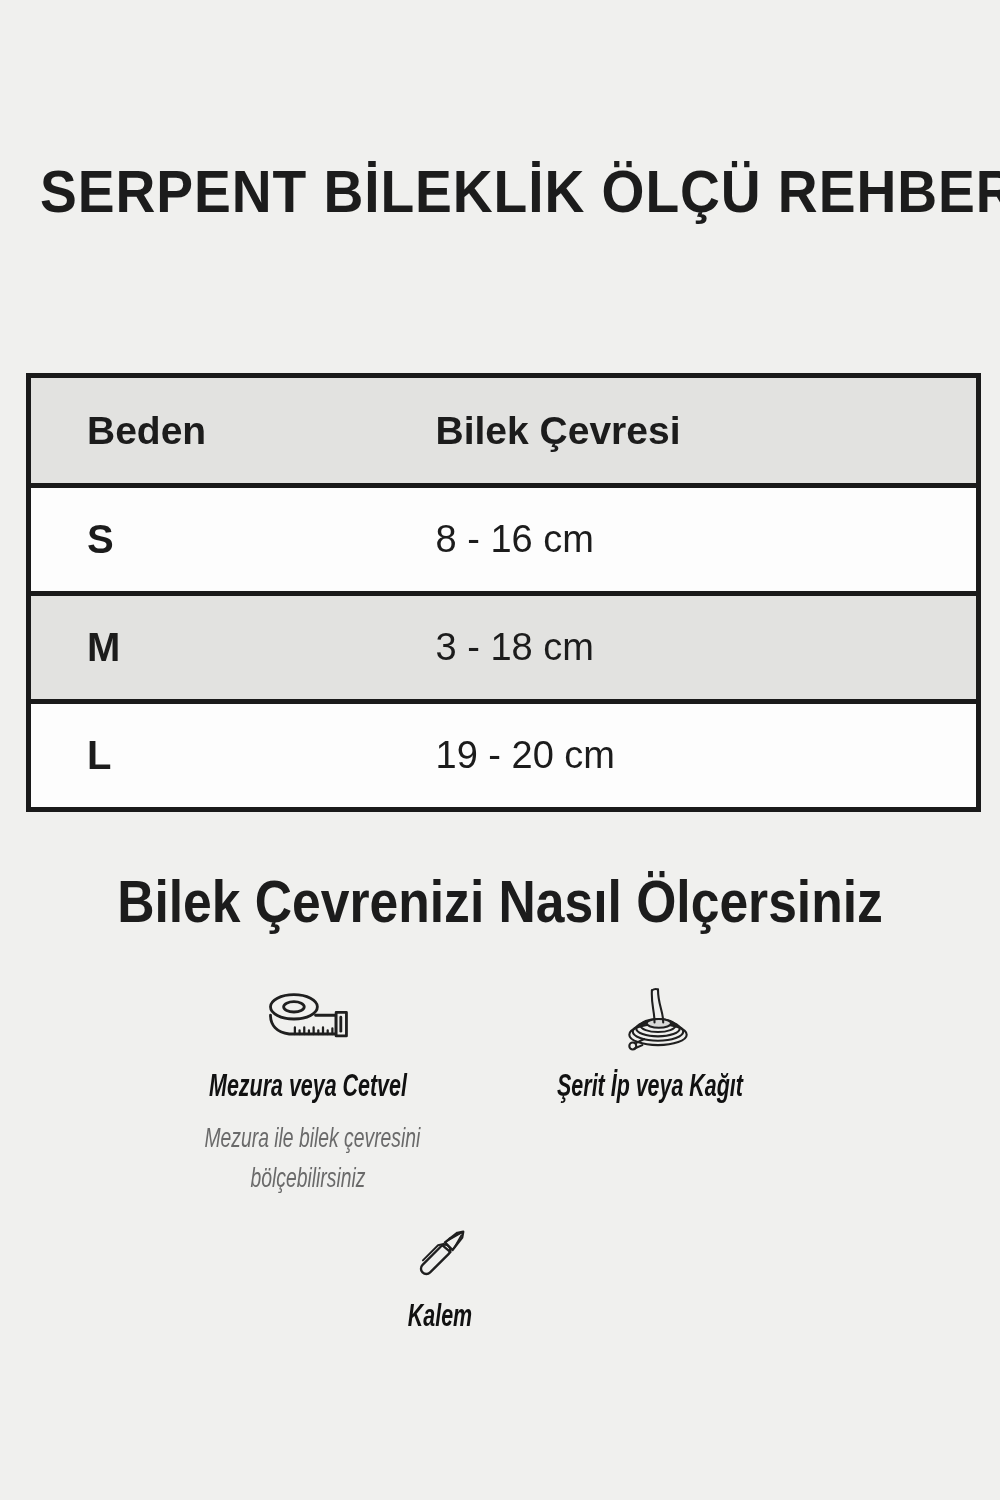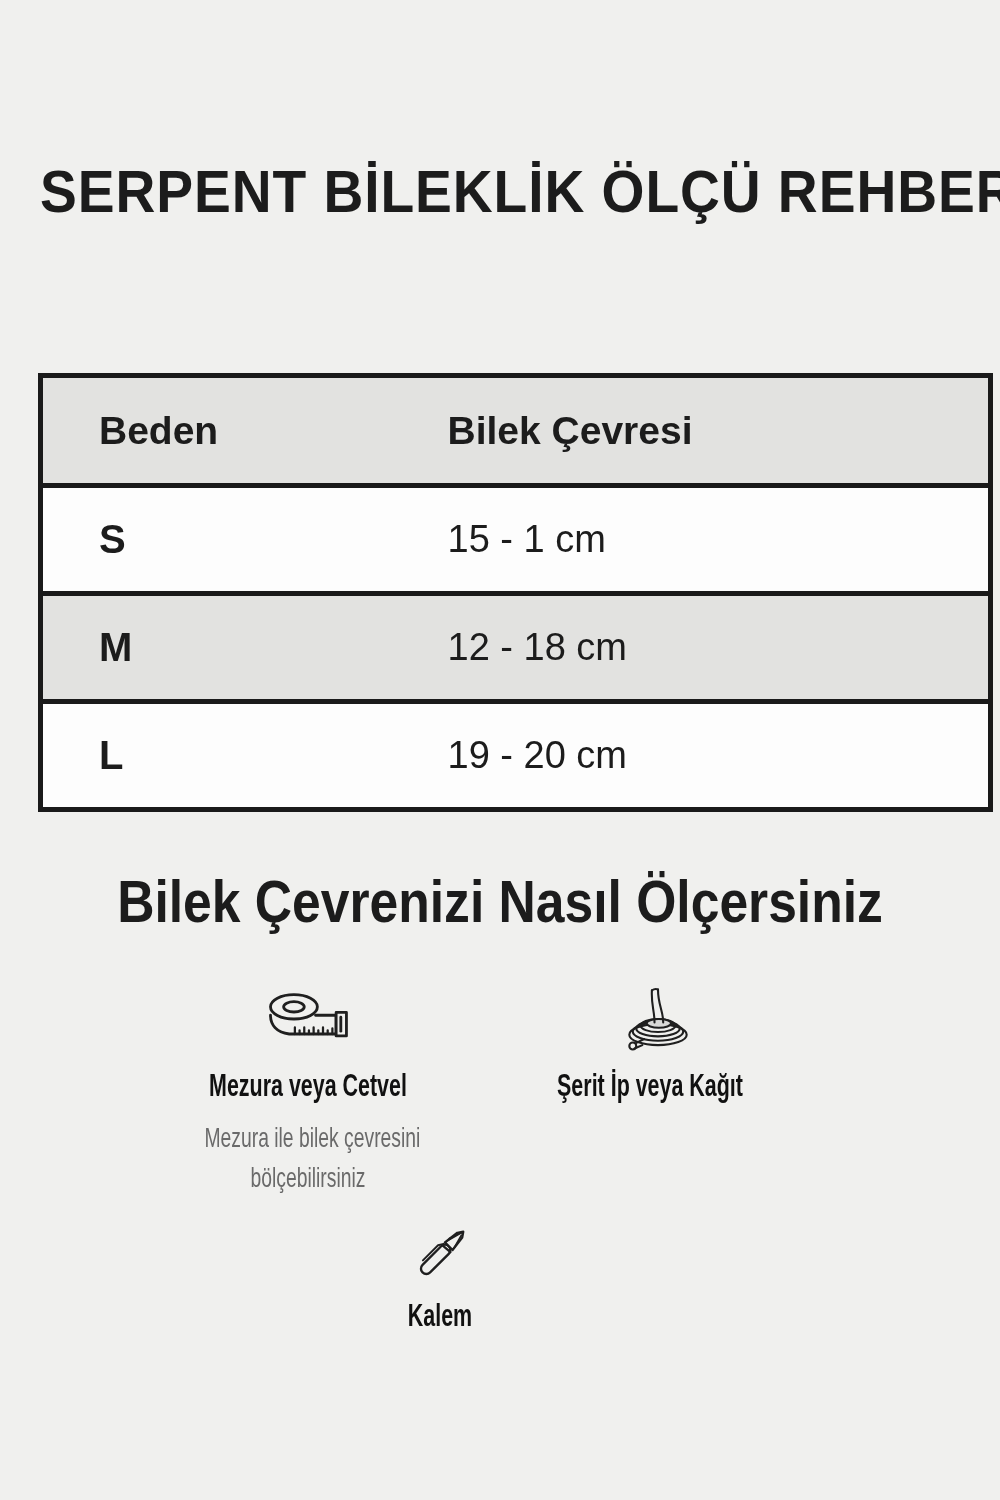--- a/index.html
+++ b/index.html
@@ -22,21 +22,21 @@
     line-height:60px;
     font-weight:bold;
     letter-spacing:1px;
     white-space:nowrap;
     transform:scaleX(0.92);
     transform-origin:50% 50%;
   }
 
   
   table.size-table{
-    margin:151px 0 0 38px;
+    margin:151px 0 0 26px;
     width:955px;
     border-collapse:collapse;
     border:5px solid #1a1a1a;
     table-layout:fixed;
   }
   table.size-table col.c1{width:407px;}
   table.size-table col.c2{width:auto;}
   table.size-table tr{border-bottom:5px solid #1a1a1a;}
   table.size-table th,
   table.size-table td{
@@ -65,21 +65,21 @@
     transform-origin:50% 50%;
   }
 
   
   .methods-row{
     margin:48px 0 0 158px;
     width:684px;
     display:flex;
     align-items:flex-start;
   }
-  .method{text-align:center;}
+  .method{text-align:center;font-style:italic;}
   .method-left{width:300px;}
   .method-right{width:384px;}
   .method-center{width:880px;margin-top:12px;}
   .icon-box{
     height:78px;
     display:flex;
     align-items:center;
     justify-content:center;
   }
   .icon-box.shift-r16{padding-left:16px;}
@@ -120,25 +120,25 @@
       </colgroup>
     <thead>
       <tr class="header-row">
         <th class="col-size">Beden</th>
         <th>Bilek Çevresi</th>
       </tr>
     </thead>
     <tbody>
       <tr class="data-row">
         <td class="size-cell col-size">S</td>
-        <td class="value-cell">15 - 1 cm</td>
+        <td class="value-cell">8 - 16 cm</td>
       </tr>
       <tr class="data-row striped">
         <td class="size-cell col-size">M</td>
-        <td class="value-cell">12 - 18 cm</td>
+        <td class="value-cell">3 - 18 cm</td>
       </tr>
       <tr class="data-row">
         <td class="size-cell col-size">L</td>
         <td class="value-cell">19 - 20 cm</td>
       </tr>
     </tbody>
   </table>
 
   <h2 class="section-heading">Bilek Çevrenizi Nasıl Ölçersiniz</h2>
 

